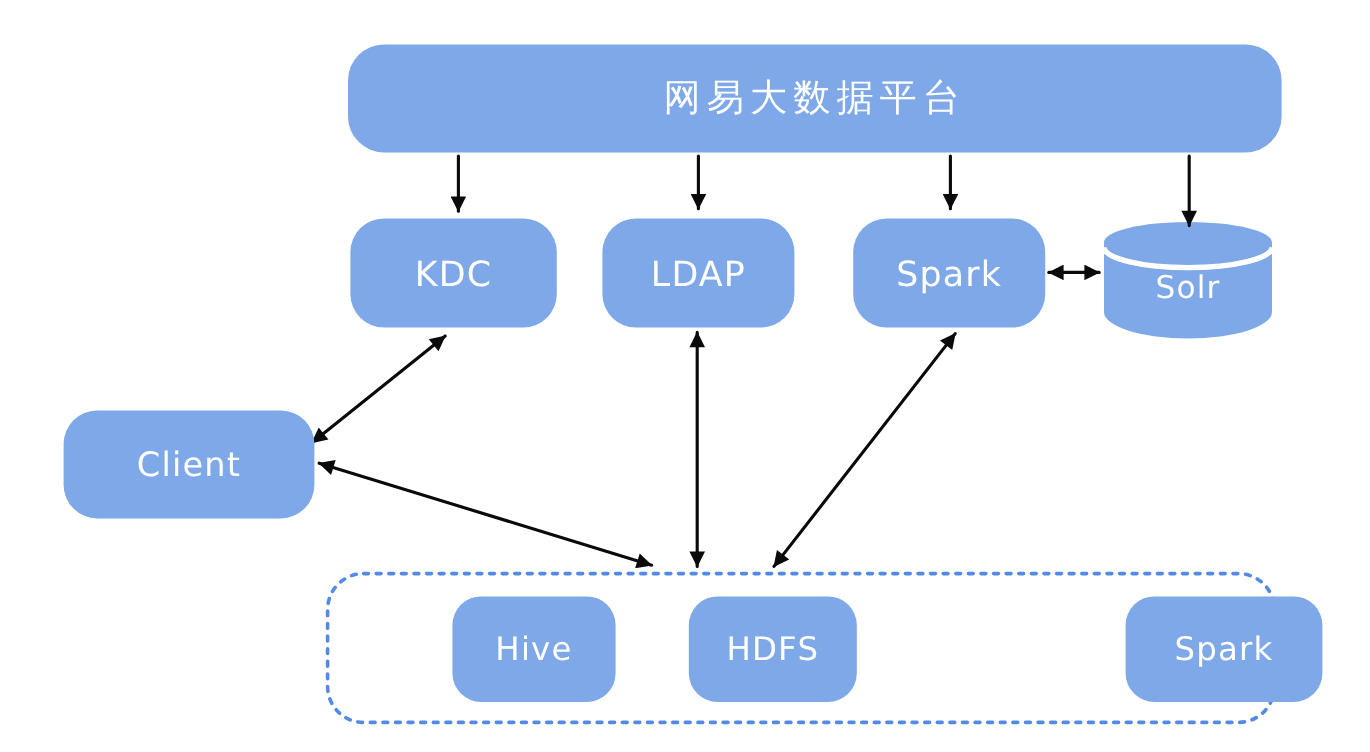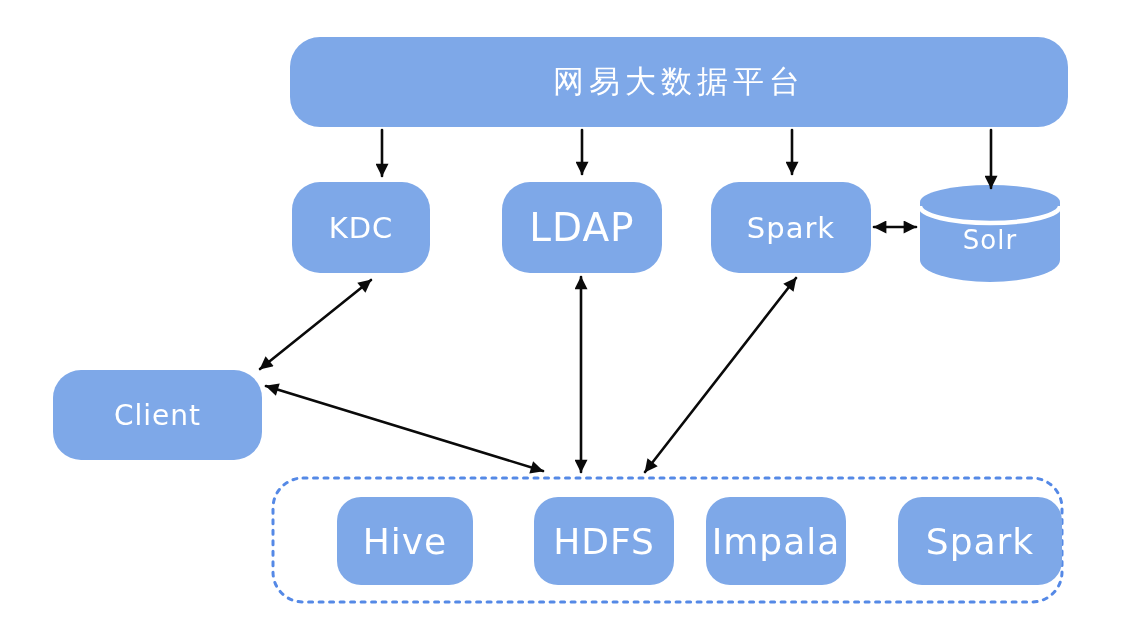--- a/index.html
+++ b/index.html
@@ -33,25 +33,25 @@
     letter-spacing: 1px;
     user-select: none;
   }
   .node-platform {
     left: 290px; top: 37px;
     width: 778px; height: 90px;
     border-radius: 30px;
     font-size: 31px;
     letter-spacing: 5px;
   }
-  .node-kdc    { left: 292px; top: 182px; width: 138px; height: 91px; font-size: 29px; align-items: center; }
-  .node-ldap   { left: 502px; top: 182px; width: 160px; height: 91px; font-size: 39px; }
+  .node-kdc    { left: 292px; top: 182px; width: 172px; height: 91px; font-size: 29px; align-items: center; }
+  .node-ldap   { left: 502px; top: 182px; width: 160px; height: 91px; font-size: 29px; }
   .node-ranger { left: 711px; top: 182px; width: 160px; height: 91px; font-size: 29px; }
-  .node-client { left: 53px;  top: 342px; width: 209px; height: 90px; font-size: 28px; margin-top: 28px; }
-  .node-small  { top: 497px; height: 88px; border-radius: 24px; font-size: 36px; }
+  .node-client { left: 53px;  top: 342px; width: 209px; height: 90px; font-size: 28px; }
+  .node-small  { top: 497px; height: 88px; border-radius: 24px; font-size: 27px; margin-left: 40px; }
   .node-hive   { left: 337px; width: 136px; }
   .node-hdfs   { left: 534px; width: 140px; justify-content: center; }
   .node-impala { left: 706px; width: 140px; }
   .node-spark  { left: 898px; width: 164px; }
   .solr-label {
     position: absolute;
     z-index: 1;
     left: 920px; top: 216px;
     width: 140px; height: 48px;
     display: flex;
@@ -136,21 +136,18 @@
   </div>
 
   <div class="node node-small node-hive">
     <span>Hive</span>
   </div>
 
   <div class="node node-small node-hdfs">
     <span>HDFS</span>
   </div>
 
-  <div class="node node-small node-impala">
-    <span>Impala</span>
-  </div>
 
   <div class="node node-small node-spark">
     <span>Spark</span>
   </div>
 
 </div>
 
 </body></html>

